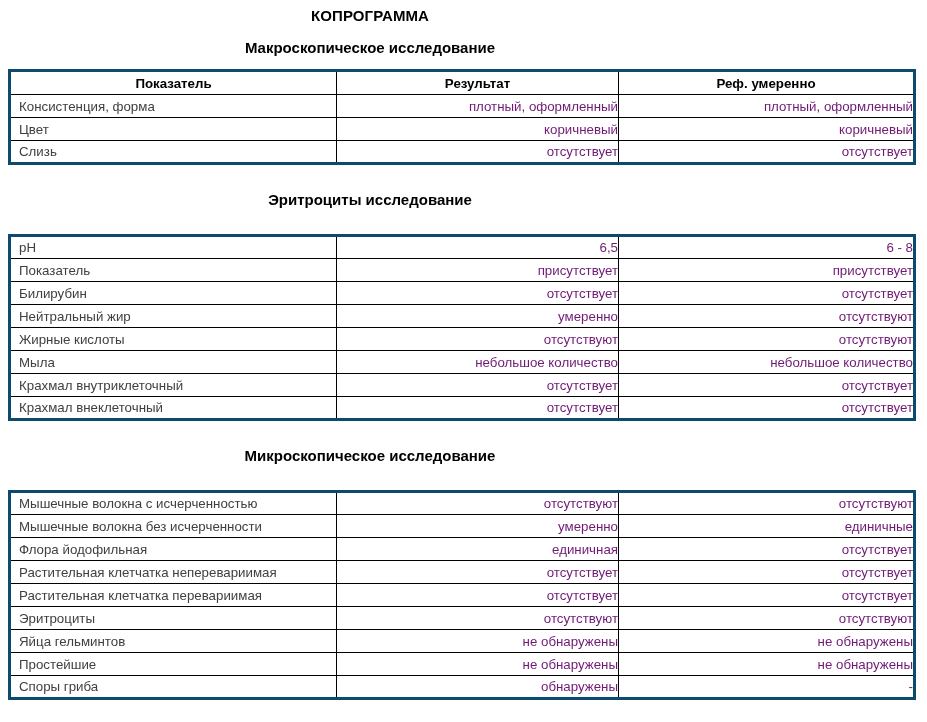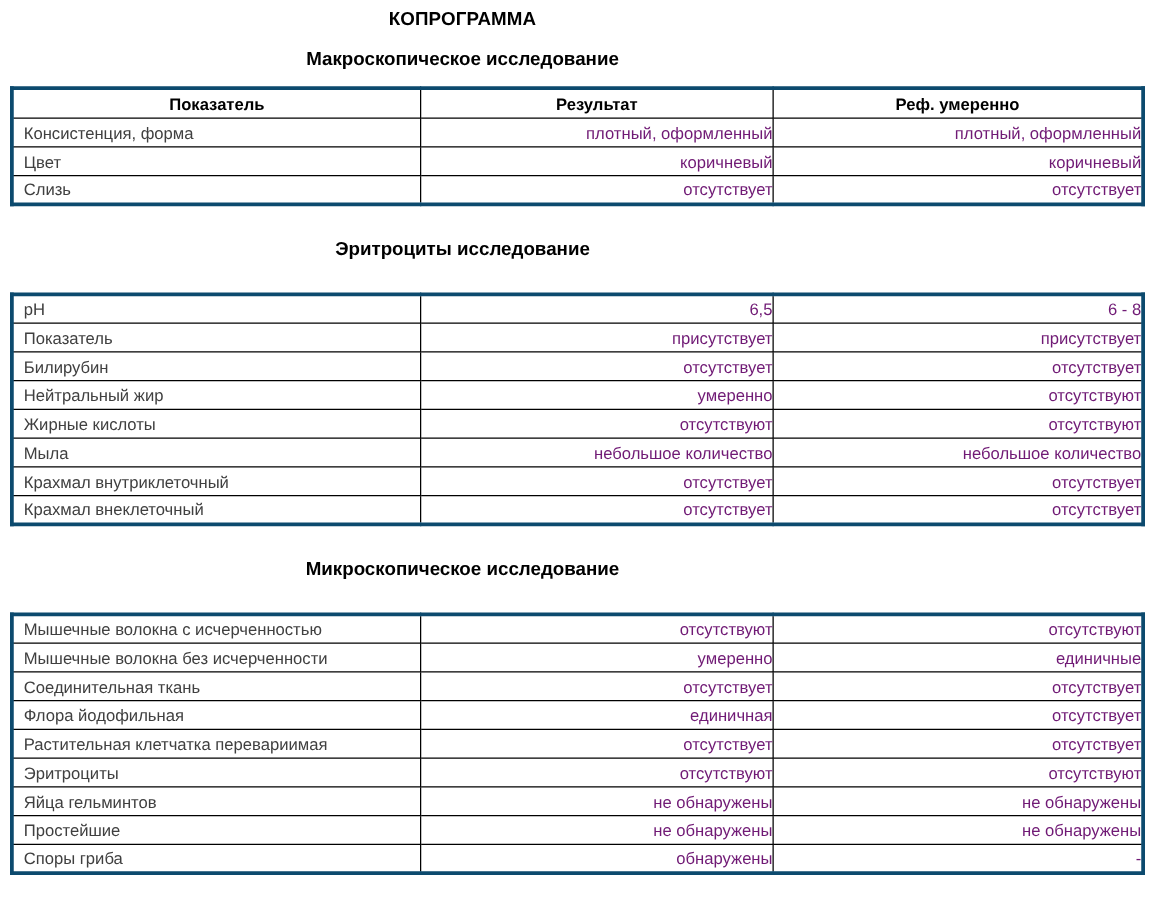--- a/index.html
+++ b/index.html
@@ -195,27 +195,27 @@
         <td class="name">Мышечные волокна с исчерченностью</td>
         <td class="val">отсутствуют</td>
         <td class="val">отсутствуют</td>
       </tr>
       <tr>
         <td class="name">Мышечные волокна без исчерченности</td>
         <td class="val">умеренно</td>
         <td class="val">единичные</td>
       </tr>
       <tr>
-        <td class="name">Соединительная ткань</td>
-        <td class="val">отсутствует</td>
-        <td class="val">отсутствует</td>
-      </tr>
-      <tr>
         <td class="name">Флора йодофильная</td>
         <td class="val">единичная</td>
+        <td class="val">отсутствует</td>
+      </tr>
+      <tr>
+        <td class="name">Растительная клетчатка неперевариимая</td>
+        <td class="val">отсутствует</td>
         <td class="val">отсутствует</td>
       </tr>
       <tr>
         <td class="name">Растительная клетчатка перевариимая</td>
         <td class="val">отсутствует</td>
         <td class="val">отсутствует</td>
       </tr>
       <tr>
         <td class="name">Эритроциты</td>
         <td class="val">отсутствуют</td>

